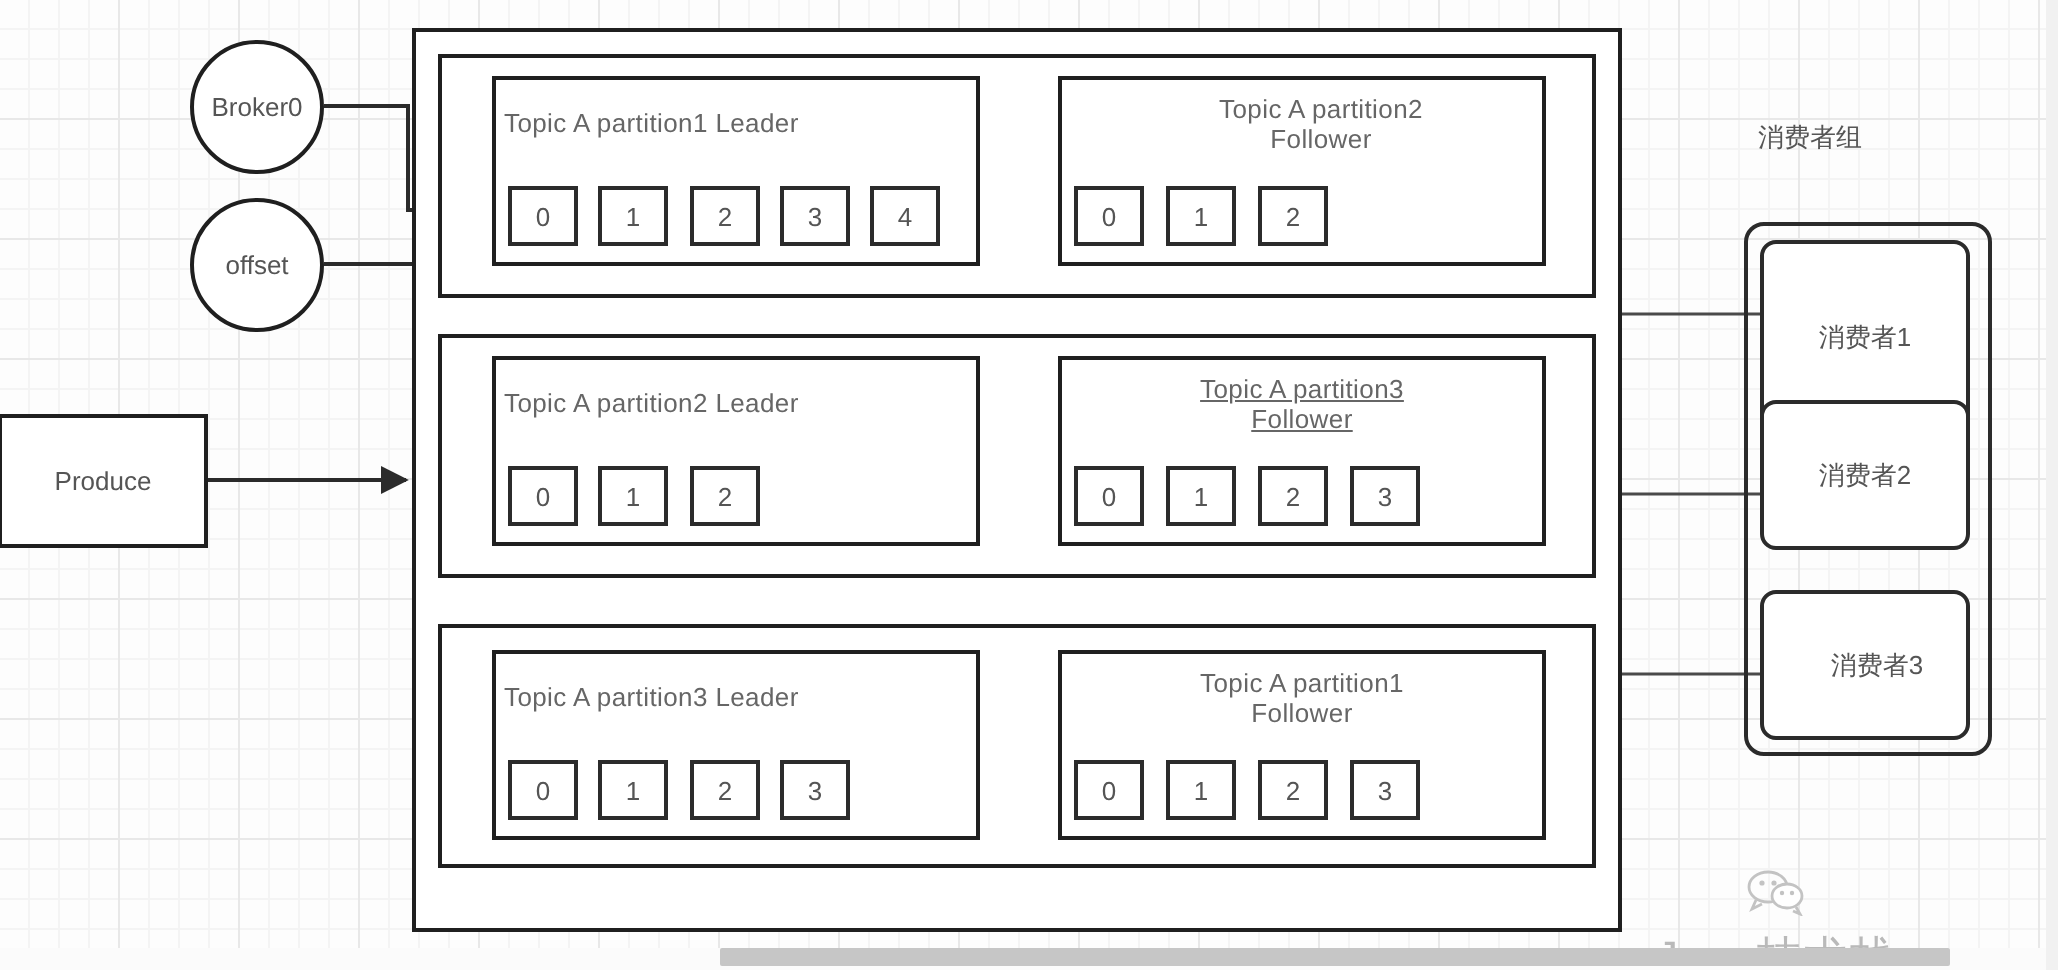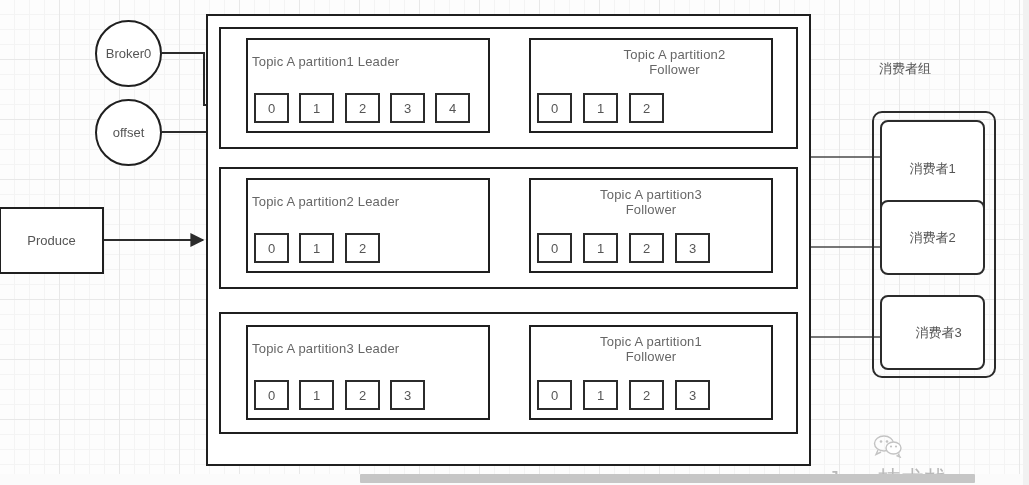--- a/index.html
+++ b/index.html
@@ -190,36 +190,36 @@
 
   <div class="box" style="left:246px; top:38px; width:244px; height:95px;"></div>
   <div class="lbl" style="left:252px; top:54px; width:236px; text-align:left;">Topic A partition1 Leader</div>
   <div class="cell" style="left:254px; top:93px;">0</div>
   <div class="cell" style="left:299px; top:93px;">1</div>
   <div class="cell" style="left:345px; top:93px;">2</div>
   <div class="cell" style="left:390px; top:93px;">3</div>
   <div class="cell" style="left:435px; top:93px;">4</div>
 
   <div class="box" style="left:529px; top:38px; width:244px; height:95px;"></div>
-  <div class="lbl" style="left:554px; top:47px; width:241px;">Topic A partition2
+  <div class="lbl" style="left:540px; top:47px; width:241px;">Topic A partition2
 Follower</div>
   <div class="cell" style="left:537px; top:93px;">0</div>
   <div class="cell" style="left:583px; top:93px;">1</div>
   <div class="cell" style="left:629px; top:93px;">2</div>
 
   <div class="box" style="left:219px; top:167px; width:579px; height:122px;"></div>
 
   <div class="box" style="left:246px; top:178px; width:244px; height:95px;"></div>
   <div class="lbl" style="left:252px; top:194px; width:236px; text-align:left;">Topic A partition2 Leader</div>
   <div class="cell" style="left:254px; top:233px;">0</div>
   <div class="cell" style="left:299px; top:233px;">1</div>
   <div class="cell" style="left:345px; top:233px;">2</div>
 
   <div class="box" style="left:529px; top:178px; width:244px; height:95px;"></div>
-  <div class="lbl" style="left:529px; top:187px; width:244px;">Topic A partition3
+  <div class="lbl" style="left:529px; top:187px; width:244px;text-decoration:underline;">Topic A partition3
 Follower</div>
   <div class="cell" style="left:537px; top:233px;">0</div>
   <div class="cell" style="left:583px; top:233px;">1</div>
   <div class="cell" style="left:629px; top:233px;">2</div>
   <div class="cell" style="left:675px; top:233px;">3</div>
 
   <div class="box" style="left:219px; top:312px; width:579px; height:122px;"></div>
 
   <div class="box" style="left:246px; top:325px; width:244px; height:95px;"></div>
   <div class="lbl" style="left:252px; top:341px; width:236px; text-align:left;">Topic A partition3 Leader</div>

